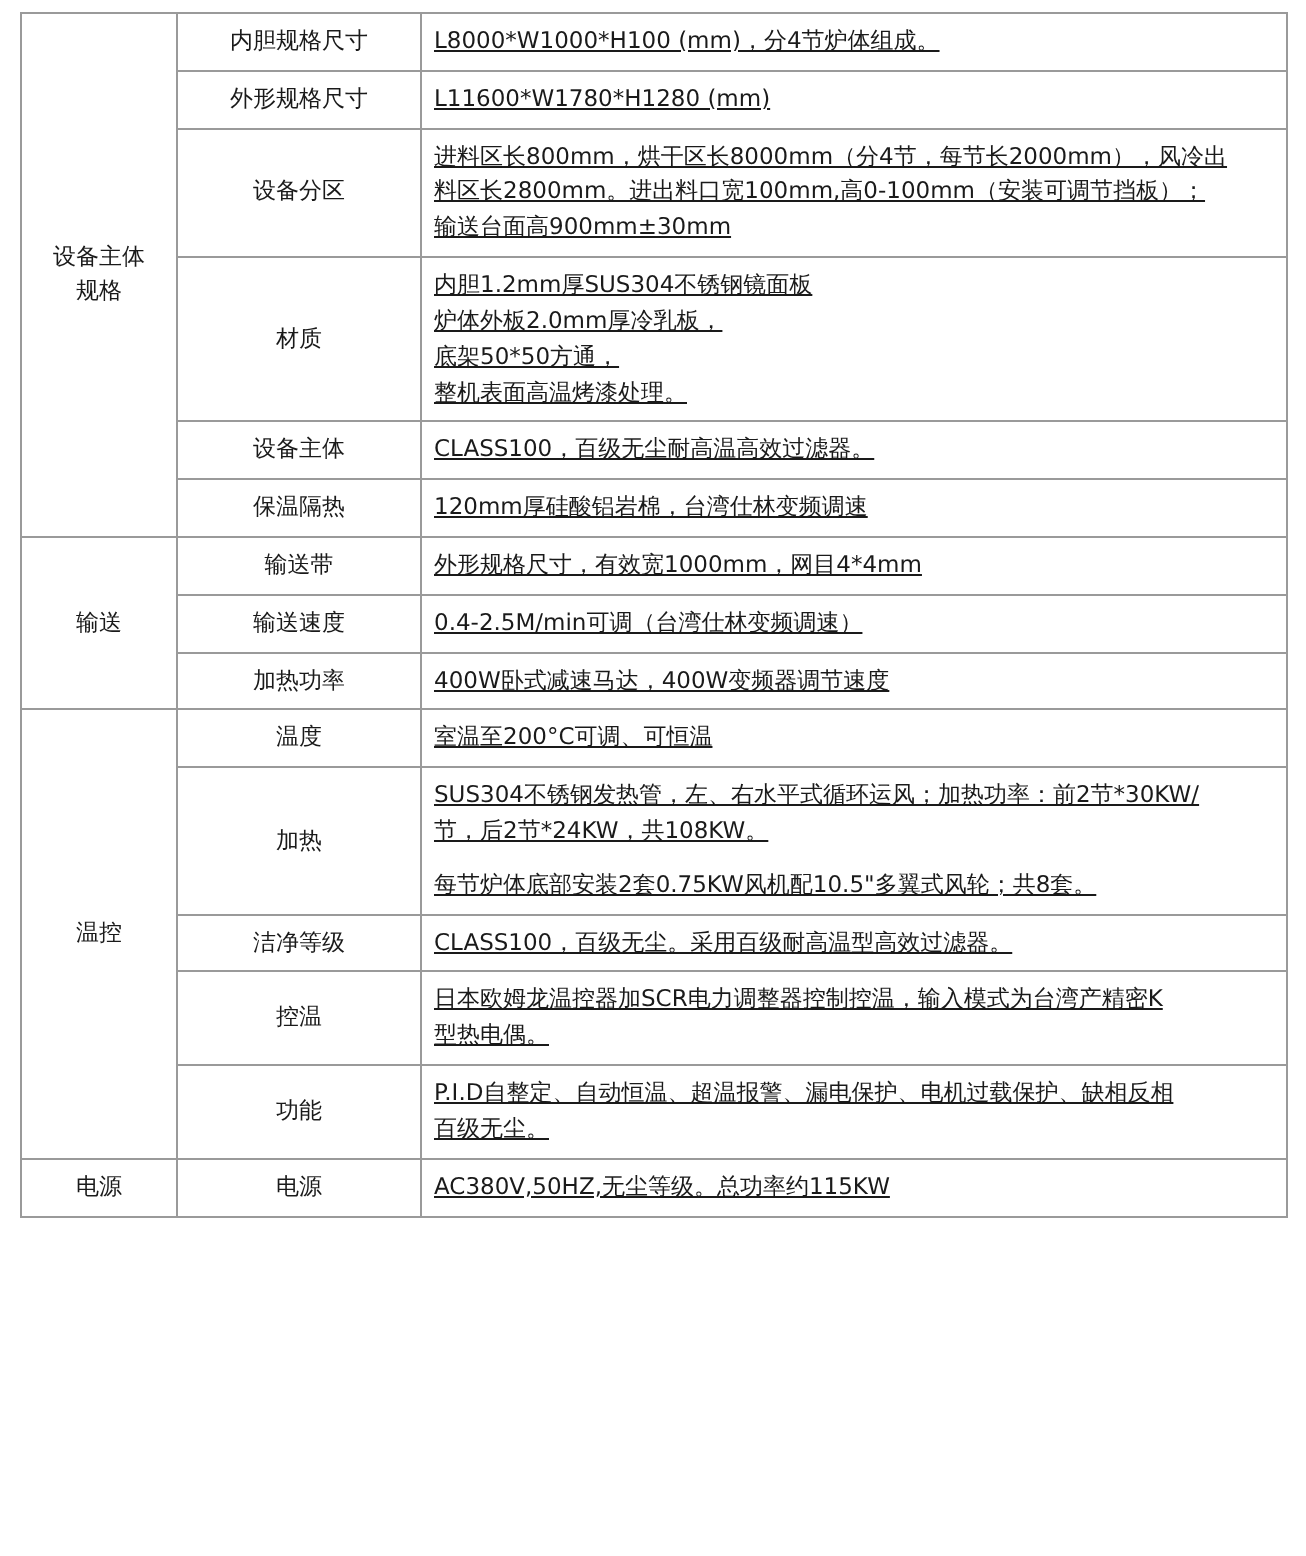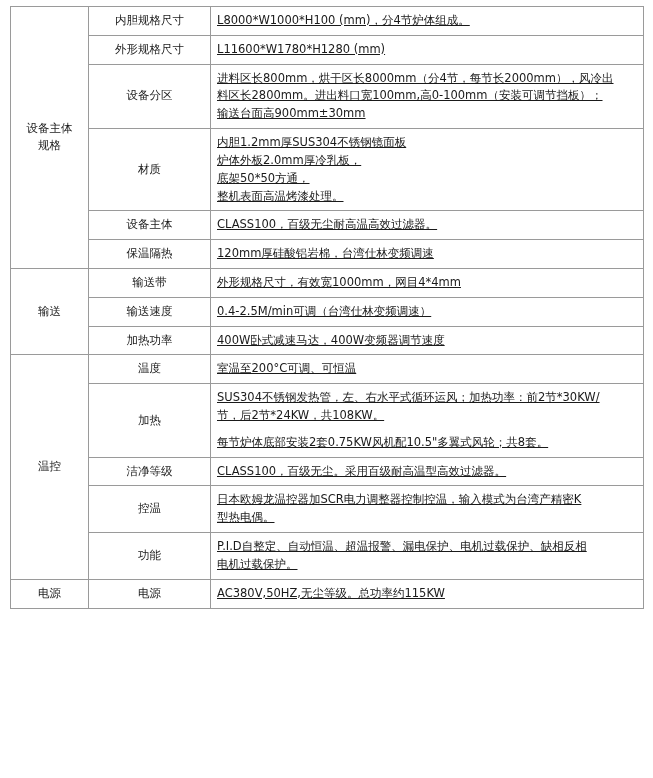--- a/index.html
+++ b/index.html
@@ -158,21 +158,21 @@
         <td class="col-item">控温</td>
         <td class="col-value">
           <span class="val-line">日本欧姆龙温控器加SCR电力调整器控制控温，输入模式为台湾产精密K</span>
           <span class="val-line">型热电偶。</span>
         </td>
       </tr>
       <tr>
         <td class="col-item">功能</td>
         <td class="col-value">
           <span class="val-line">P.I.D自整定、自动恒温、超温报警、漏电保护、电机过载保护、缺相反相</span>
-          <span class="val-line">电机过载保护。</span>
+          <span class="val-line">百级无尘。</span>
         </td>
       </tr>
       <tr>
         <td class="col-group" rowspan="1">
           <span class="val-line">电源</span>
         </td>
         <td class="col-item">电源</td>
         <td class="col-value">
           <span class="val-line">AC380V,50HZ,无尘等级。总功率约115KW</span>
         </td>

